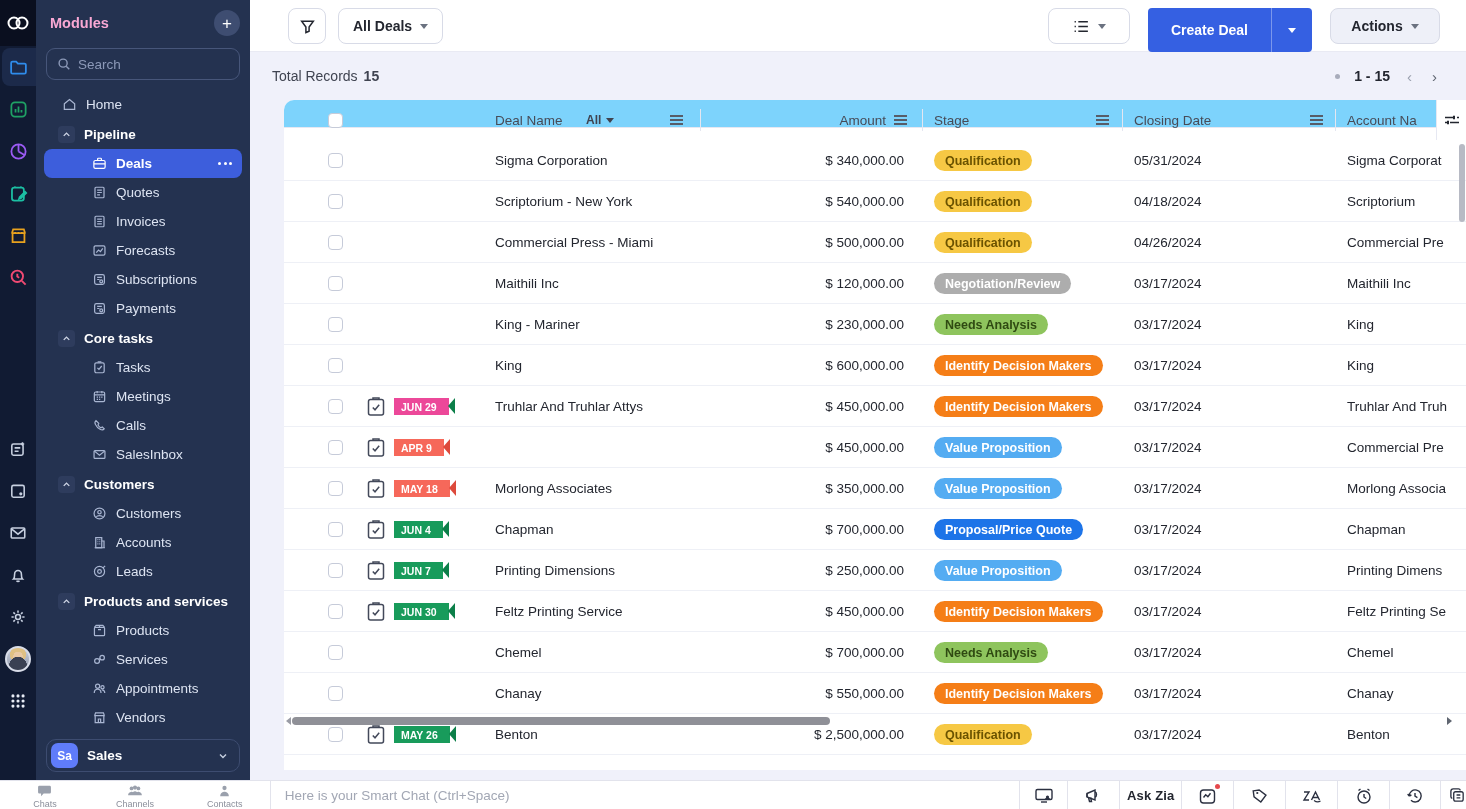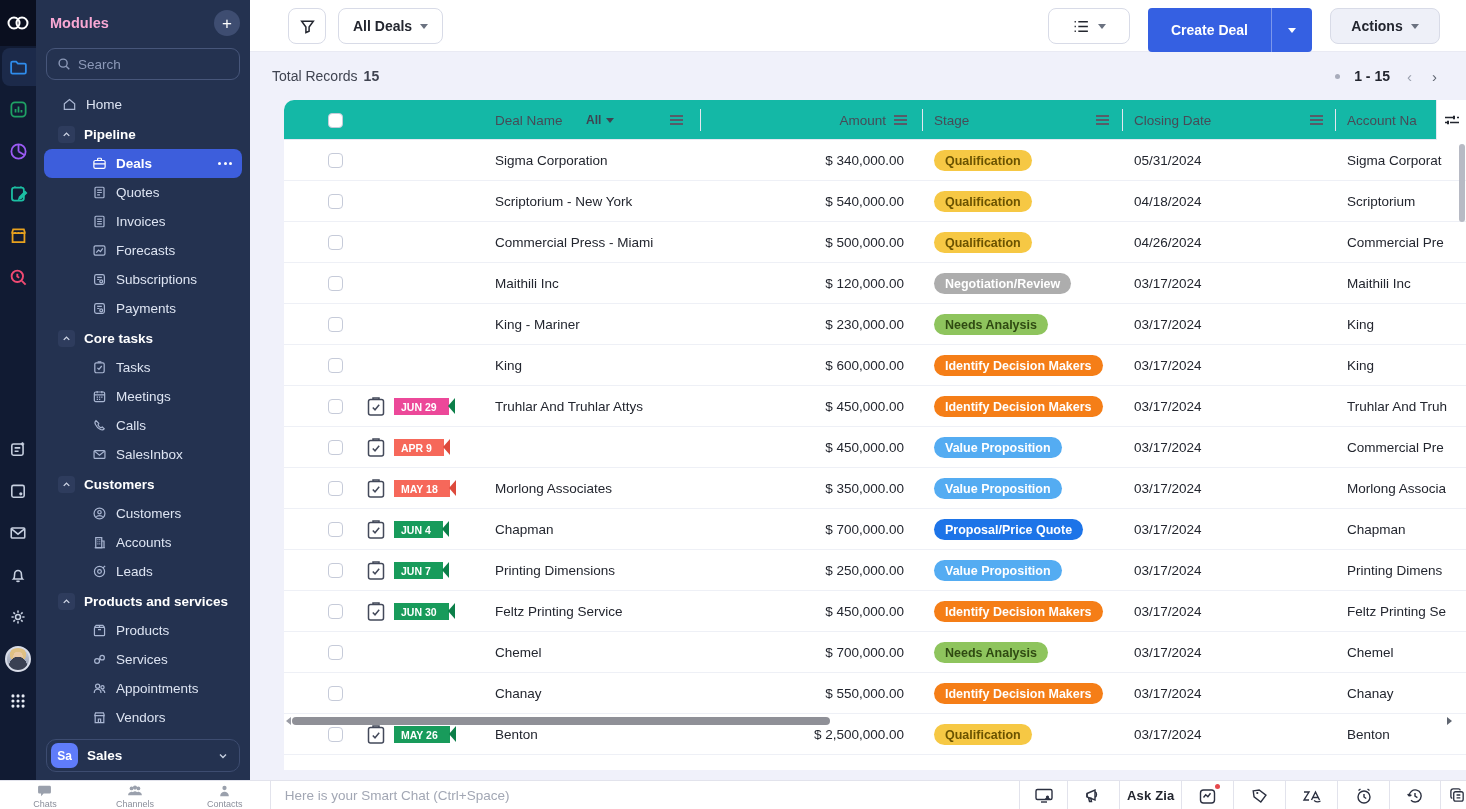--- a/index.html
+++ b/index.html
@@ -60,21 +60,21 @@
   .listmeta { position:absolute; left:0; right:0; top:0; height:48px; display:flex; align-items:center; padding:0 26px 0 22px; font-size:14px; color:#3F4350; }
   .metaright { margin-left:auto; display:flex; align-items:center; gap:14px; }
   .perpage { height:30px; background:#fff; border:1px solid #DADDE9; border-radius:8px; display:flex; align-items:center; gap:9px; padding:0 12px; font-size:13.5px; color:#3F4350; }
   .sep-dot { width:5px; height:5px; border-radius:50%; background:#A8ACBB; }
   .rangetxt { font-weight:bold; color:#23262F; }
   .pagechev { font-size:15px; color:#9AA0AE; padding:0 3px; }
   .pagechev.next { color:#5F6570; }
 
   
   .tablecard { position:absolute; left:34px; top:48px; width:1182px; height:670px; background:#fff; border-radius:10px 0 0 0; }
-  .thead { position:absolute; left:0; right:0; top:0; height:40px; border-bottom:1px solid #E6E8F2; font-size:13.5px; color:#474B57; border-radius:10px 0 0 0; background:#14b8a6; }
+  .thead { position:absolute; left:0; right:0; top:0; height:28px; border-bottom:1px solid #E6E8F2; font-size:13.5px; color:#474B57; border-radius:10px 0 0 0; background:#7dd3fc; }
   .hcell { position:absolute; top:0; height:40px; display:flex; align-items:center; }
   .hdiv { position:absolute; top:9px; height:22px; width:1px; background:#E4E6F0; }
   .hamb { display:flex; flex-direction:column; gap:2.5px; }
   .hamb i { width:13px; height:1.6px; background:#575C68; }
   .allfilter { font-size:12px; font-weight:bold; color:#3F4350; display:flex; align-items:center; gap:5px; }
   .checkbox { width:15px; height:15px; border:1.5px solid #C6CBD9; border-radius:4px; background:#fff; }
   .colsettings { position:absolute; left:1152px; top:0; width:30px; height:40px; background:#fff; border-left:1px solid #E6E8F2; display:flex; align-items:center; justify-content:center; }
 
   .tbody { position:absolute; left:0; right:0; top:40px; }
   .trow { position:relative; height:41px; border-bottom:1px solid #EEF0F6; font-size:13.5px; color:#23262F; background:#fff; }

